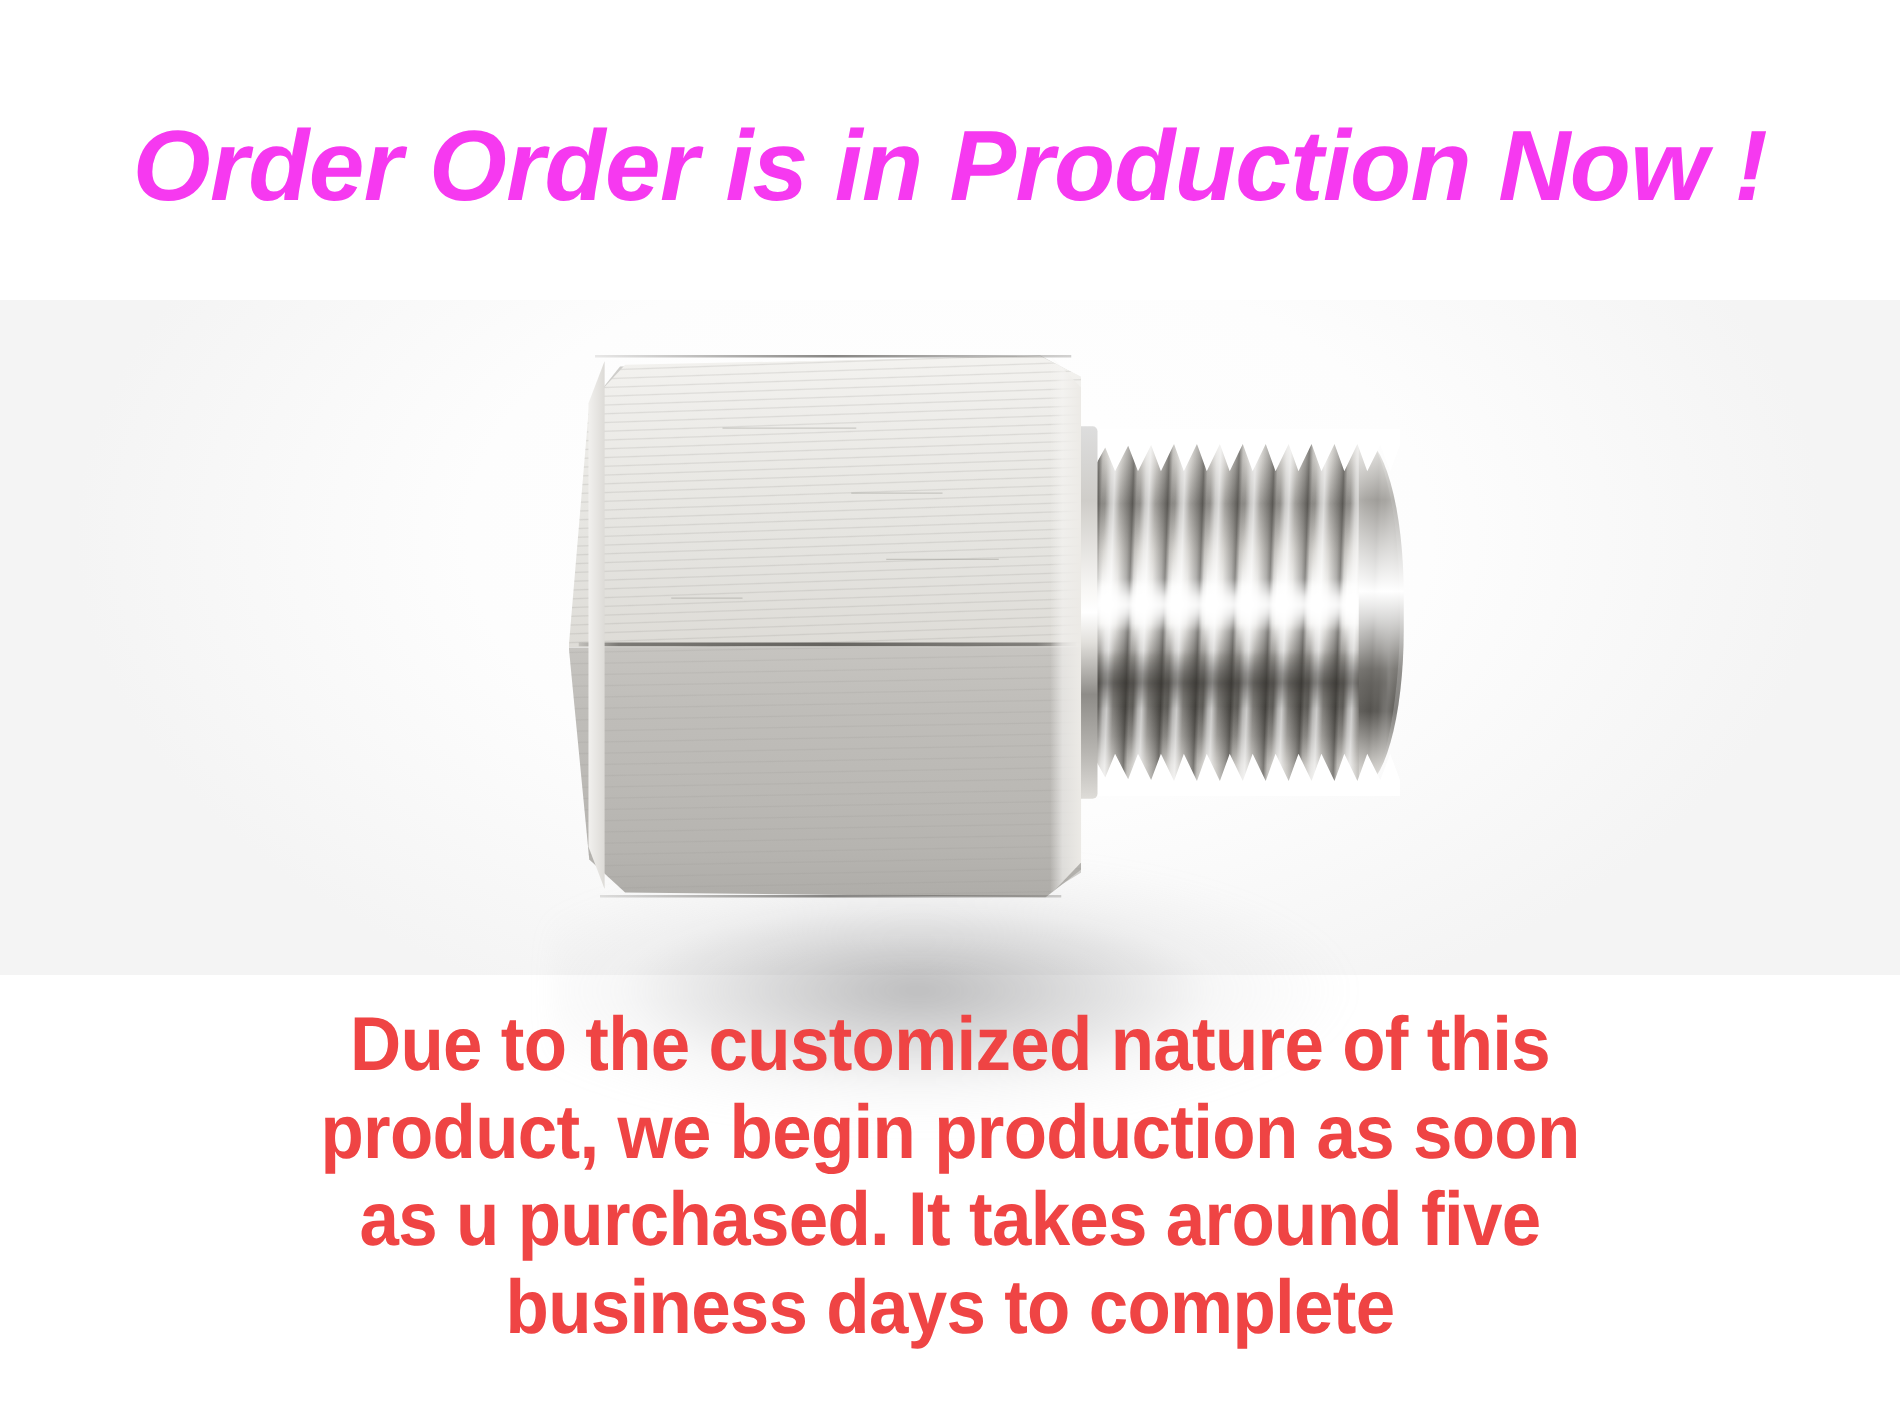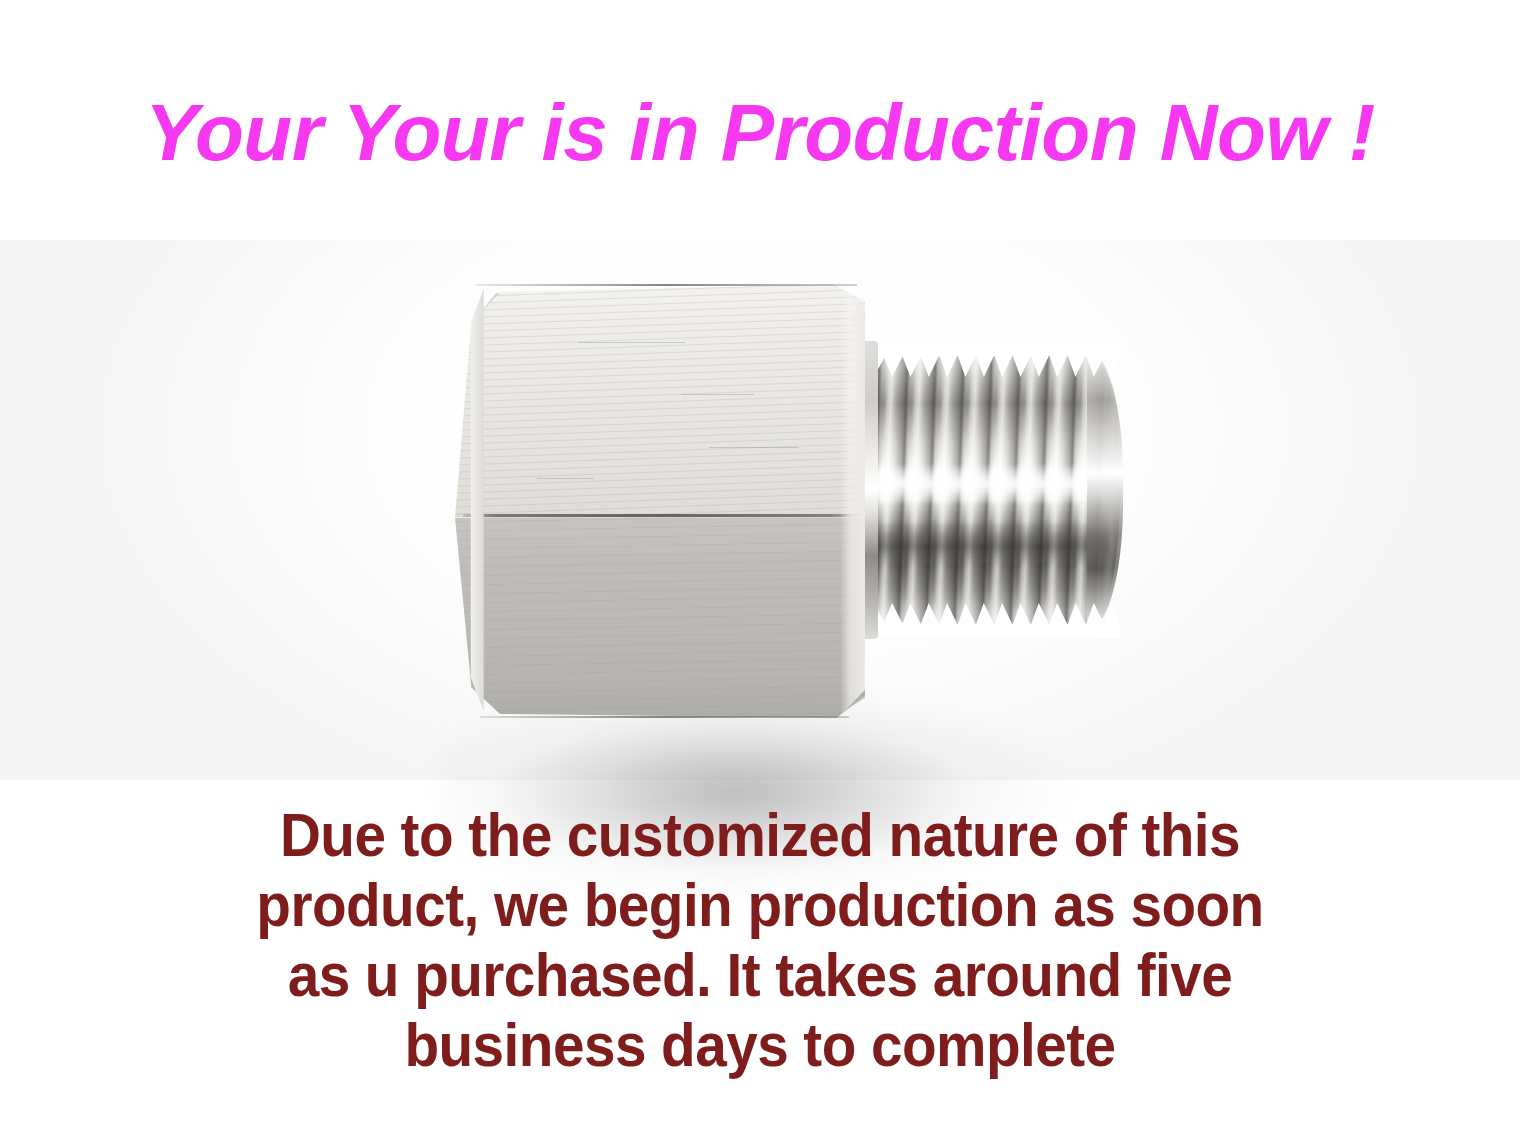--- a/index.html
+++ b/index.html
@@ -348,39 +348,39 @@
     filter: blur(1px);
   }
 
   
   #body-copy {
     position: absolute;
     left: 0;
     top: 800px;
     width: 1520px;
     text-align: center;
-    color: #7f1d1d;
+    color: #ef4444;
     font-family: "Liberation Sans", sans-serif;
     font-weight: bold;
     font-size: 61px;
     line-height: 70px;
     letter-spacing: -0.6px;
   }
   #body-copy .line {
     display: block;
     white-space: nowrap;
     transform: scaleX(0.93);
   }
 </style>
 </head>
 <body>
 
 <div id="page">
 
-  <div id="headline">Your Your is in Production Now !</div>
+  <div id="headline">Order Order is in Production Now !</div>
 
   <div id="photo">
     <div id="photo-bg"></div>
     <div class="shadow-main"></div>
 
     <div id="fitting">
 
       <div class="thread-section">
         <div class="thread-body"></div>
         <div class="thread-ridges"></div>

